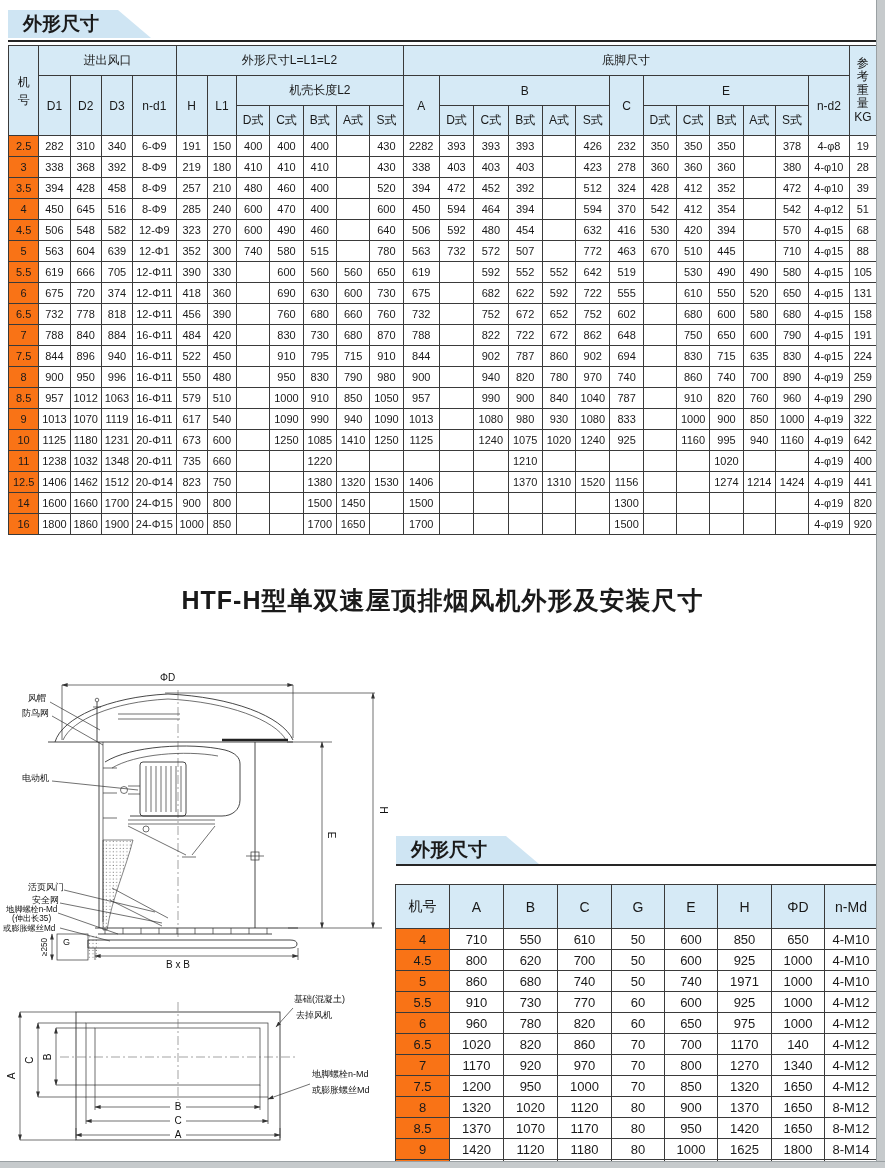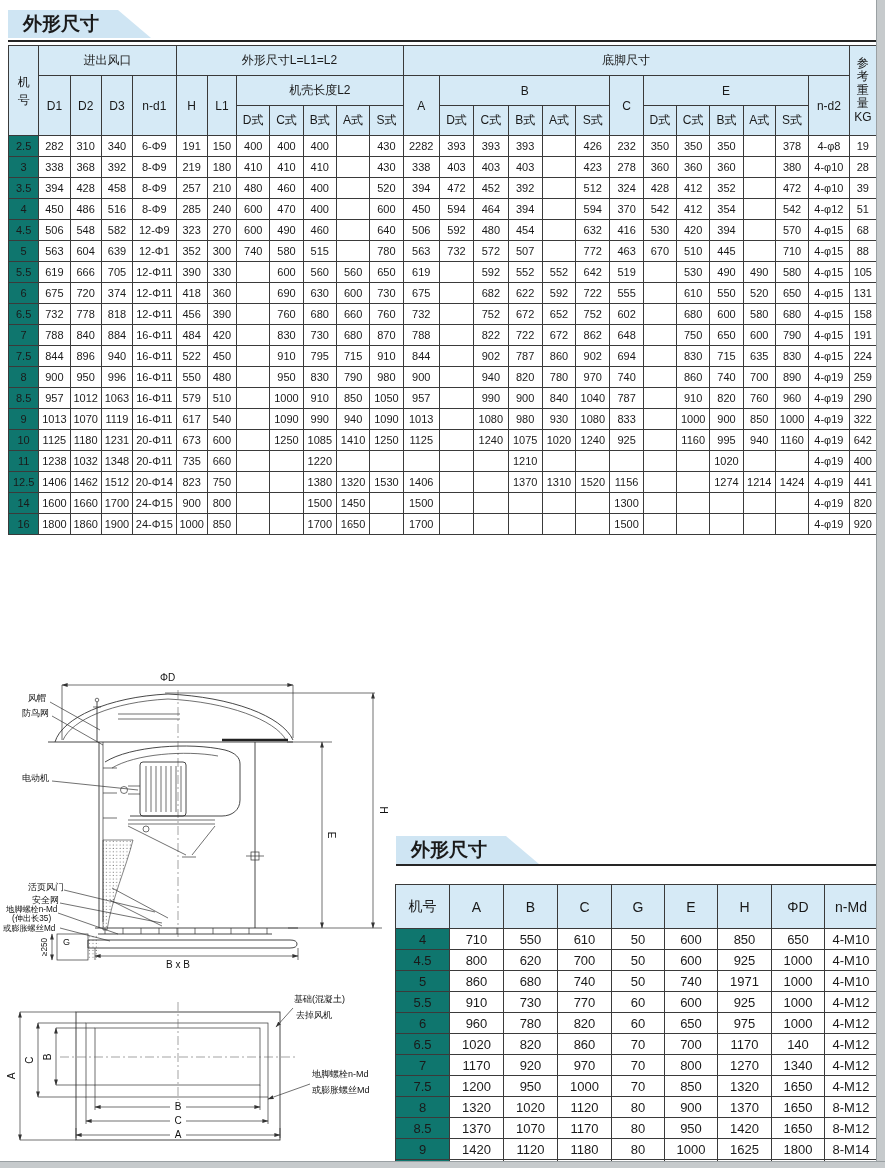--- a/index.html
+++ b/index.html
@@ -9,21 +9,21 @@
   .edge-b{position:absolute;left:0;bottom:0;width:100%;height:6px;background:#c6cacc;border-top:1px solid #9aa0a3;}
 
   .banner{position:absolute;height:28px;background:#cfe5f3;font-weight:bold;font-size:19px;
           line-height:28px;padding-left:15px;width:150px;
           clip-path:polygon(0 0,110px 0,143px 100%,0 100%);}
   .rule{position:absolute;height:2px;background:#262626;}
 
   table{border-collapse:collapse;table-layout:fixed;}
   th,td{border:1px solid #3a3a3a;text-align:center;vertical-align:middle;padding:0;overflow:hidden;white-space:nowrap;}
   .hd{background:#d6eaf6;font-weight:normal;}
-  .rh{background:#0f766e;}
+  .rh{background:#f97316;}
 
   #t1{position:absolute;left:8px;top:45px;width:869px;font-size:11px;border:1.5px solid #2c2c2c;}
   #t1 thead th{font-size:12px;margin-top:28px;}
   #t1 thead tr{height:30px;}
   #t1 tbody td{height:20px;}
   .stack{white-space:pre-line;line-height:1.5;font-size:13px;}
   .kgcell{white-space:pre-line;line-height:1.12;font-size:11px;}
 
   #t2{position:absolute;left:395px;top:884px;width:482px;font-size:13px;border:1.5px solid #2c2c2c;}
   #t2 thead tr{height:44px;}
@@ -205,21 +205,21 @@
           <td>412</td>
           <td>352</td>
           <td></td>
           <td>472</td>
           <td>4-φ10</td>
           <td>39</td>
         </tr>
         <tr>
           <td class="rh">4</td>
           <td>450</td>
-          <td>486</td>
+          <td>645</td>
           <td>516</td>
           <td>8-Φ9</td>
           <td>285</td>
           <td>240</td>
           <td>600</td>
           <td>470</td>
           <td>400</td>
           <td></td>
           <td>600</td>
           <td>450</td>
@@ -653,20 +653,21 @@
           <td></td>
           <td></td>
           <td></td>
           <td></td>
           <td>4-φ19</td>
           <td>920</td>
         </tr>
       </tbody>
   </table>
 
+  <div class="page-title">HTF-H型单双速屋顶排烟风机外形及安装尺寸</div>
 
   <svg style="position:absolute;left:0;top:650px;" width="400" height="518" viewBox="0 0 400 518">
     <defs>
       <marker id="arw" markerWidth="9" markerHeight="8" refX="8" refY="3.5" orient="auto-start-reverse">
         <path d="M0,0.8 L8.6,3.5 L0,6.2 Z" fill="#333"></path>
       </marker>
       <pattern id="dots" width="3.4" height="3.4" patternUnits="userSpaceOnUse">
         <circle cx="1.1" cy="1.1" r="0.55" fill="#555"></circle>
       </pattern>
     </defs>

